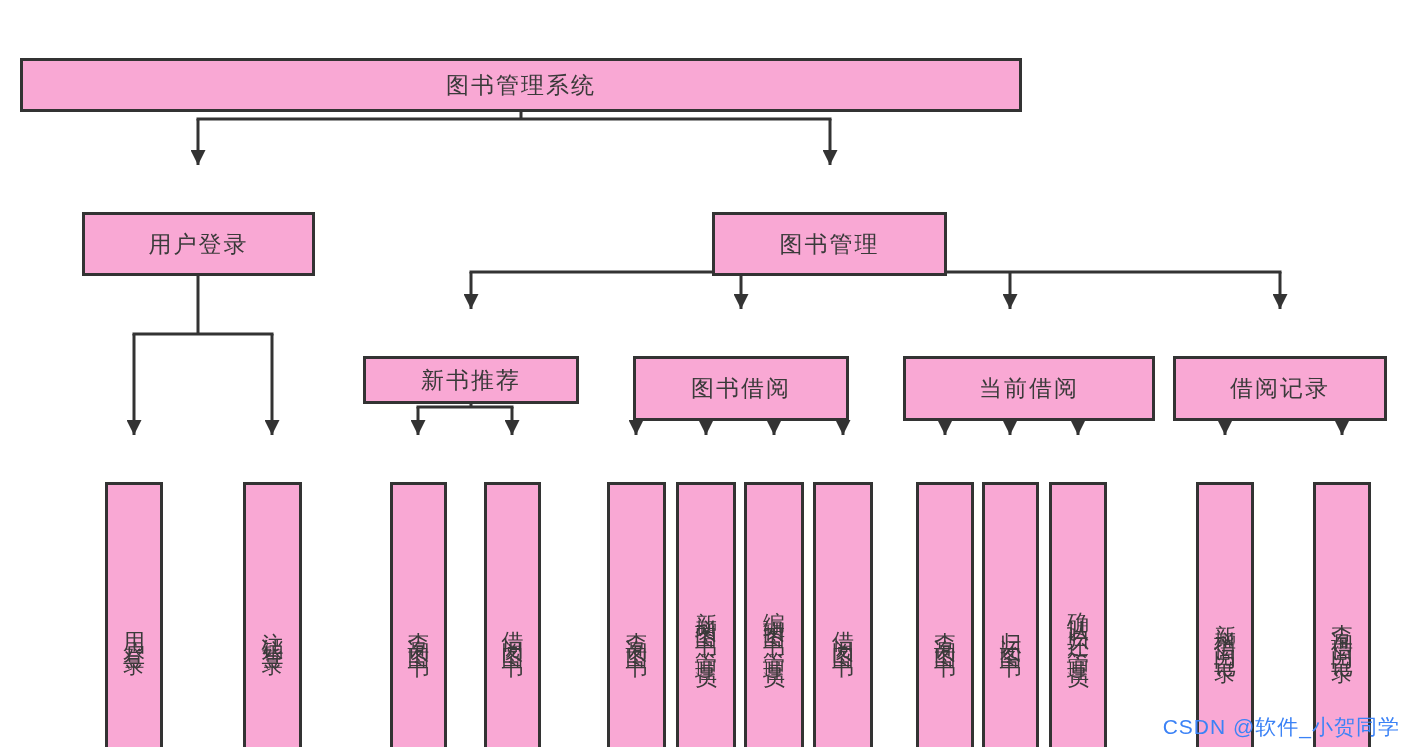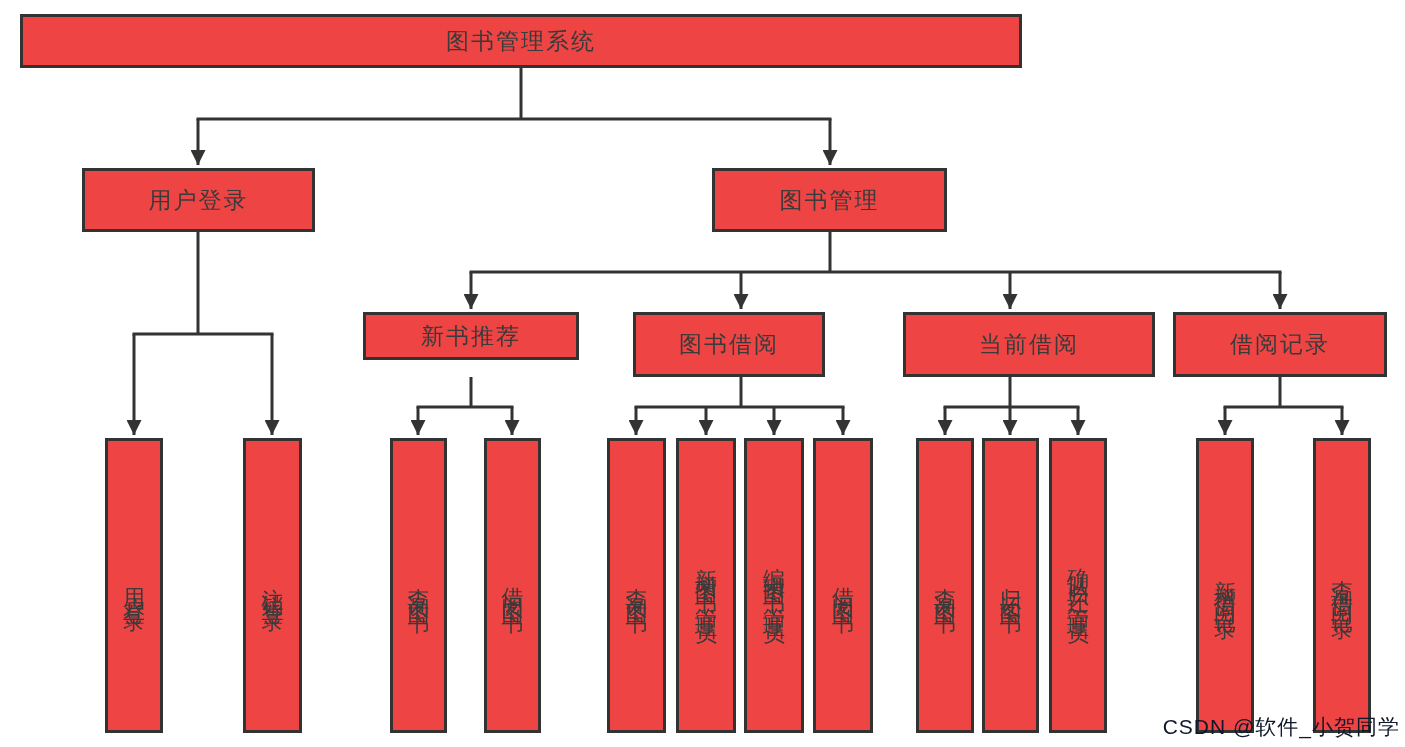--- a/index.html
+++ b/index.html
@@ -2,32 +2,33 @@
 <html><head>
 <meta charset="utf-8">
 <style>
   html,body{margin:0;padding:0;background:#ffffff;}
   .canvas{
     position:relative;width:1405px;height:747px;background:#ffffff;
     font-family:"Liberation Sans","DejaVu Sans",sans-serif;overflow:hidden;
   }
   .connectors{position:absolute;left:0;top:0;}
   .box{
-    position:absolute;border:3px solid #333333;background:#ef4444;
+    position:absolute;border:3px solid #333333;background:#f9a8d4;
     box-sizing:border-box;display:flex;align-items:center;justify-content:center;
     color:#3a3a3a;
+    margin-top:44px;
   }
   .box.h span{font-size:23px;letter-spacing:2px;white-space:nowrap;}
   .box.v span{
     writing-mode:vertical-rl;text-orientation:mixed;
     font-size:22px;letter-spacing:8px;line-height:1;white-space:nowrap;
   }
   .watermark{
     position:absolute;top:713px;right:5px;
-    font-size:21px;color:#0f172a;letter-spacing:1px;white-space:nowrap;
+    font-size:21px;color:#3b82f6;letter-spacing:1px;white-space:nowrap;
   }
 </style>
 </head>
 <body>
 
 <div class="canvas">
 
   <svg class="connectors" width="1405" height="747" viewBox="0 0 1405 747">
     <defs>
       <marker id="arrowhead" viewBox="0 0 10 10" refX="10" refY="5" markerWidth="7.5" markerHeight="5" orient="auto">
@@ -85,21 +86,21 @@
   <div class="box h" style="left:82px;top:168px;width:233px;height:64px">
     <span>用户登录</span>
   </div>
   <div class="box h" style="left:712px;top:168px;width:235px;height:64px">
     <span>图书管理</span>
   </div>
 
   <div class="box h" style="left:363px;top:312px;width:216px;height:48px">
     <span>新书推荐</span>
   </div>
-  <div class="box h" style="left:633px;top:312px;width:192px;height:65px">
+  <div class="box h" style="left:633px;top:312px;width:216px;height:65px">
     <span>图书借阅</span>
   </div>
   <div class="box h" style="left:903px;top:312px;width:252px;height:65px">
     <span>当前借阅</span>
   </div>
   <div class="box h" style="left:1173px;top:312px;width:214px;height:65px">
     <span>借阅记录</span>
   </div>
 
   <div class="box v" style="left:105px;top:438px;width:58px;height:295px">

